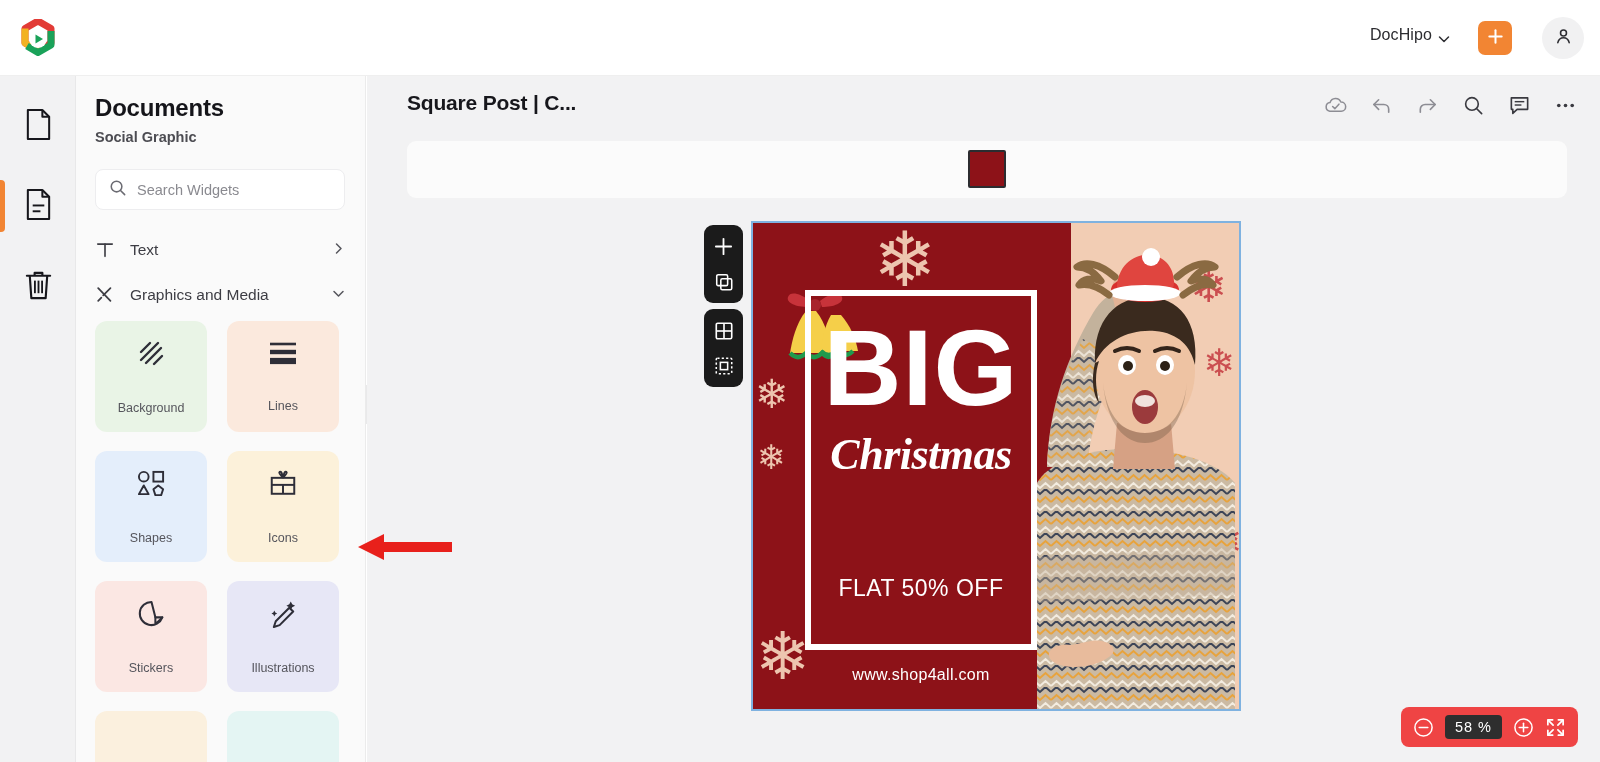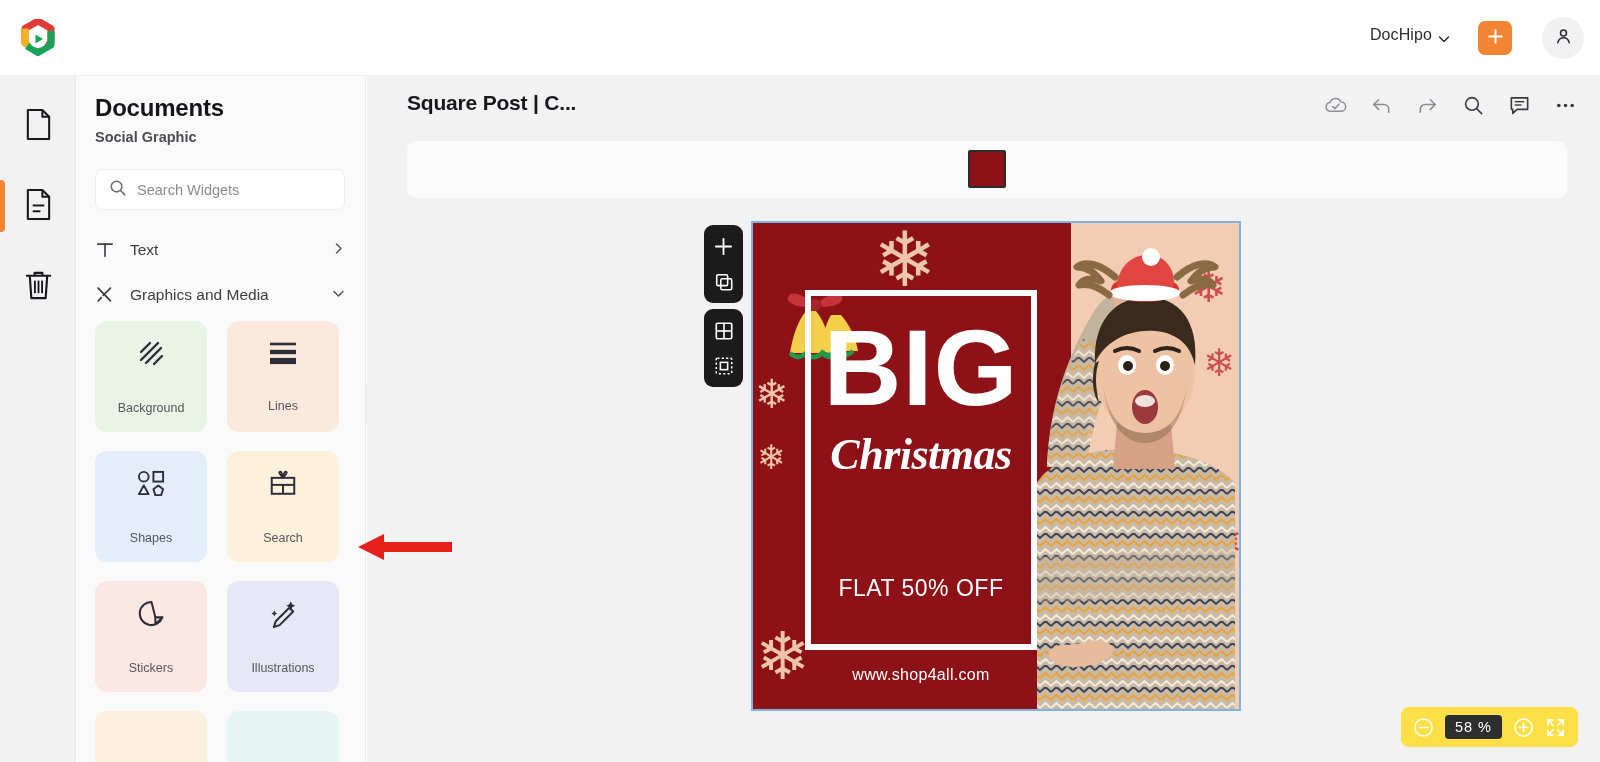--- a/index.html
+++ b/index.html
@@ -175,21 +175,21 @@
     top: 258px; font-size: 78px; font-weight: bold; letter-spacing: 2px; line-height: 80px;
   }
   #p-flat { top: 352px; font-size: 23px; letter-spacing: .5px; }
   #p-url { top: 443px; font-size: 16px; letter-spacing: .3px; }
 
   .person { position: absolute; right: 0; top: 24px; width: 210px; height: 462px; }
 
   
   .zoombar {
     position: absolute; right: 22px; bottom: 15px; height: 40px;
-    background: #fde047; border-radius: 8px; display: flex;
+    background: #ef4444; border-radius: 8px; display: flex;
     align-items: center; gap: 10px; padding: 0 12px;
   }
   .zoombar .zbtn { width: 22px; height: 22px; cursor: pointer; display: flex;
     align-items: center; justify-content: center; }
   .zoom-val {
     background: #2e2e2e; border-radius: 4px; padding: 4px 10px;
     color: #fff; font-size: 14.5px; letter-spacing: 1px; min-width: 56px; text-align: center;
   }
 
   
@@ -364,21 +364,21 @@
       <div class="tile" style="background:#fcf1da;">
         <span>
           <svg viewBox="0 0 32 32" width="30" height="30">
             <rect x="4" y="10.5" width="24" height="17" fill="none" stroke="#2e2e38" stroke-width="2.1"></rect>
             <line x1="4" y1="18" x2="28" y2="18" stroke="#2e2e38" stroke-width="2.1"></line>
             <line x1="16" y1="18" x2="16" y2="27.5" stroke="#2e2e38" stroke-width="2.1"></line>
             <path d="M16 10.5 C13 7 11 5 12.5 4 C14 3.1 15.3 6 16 10.5" fill="none" stroke="#2e2e38" stroke-width="2"></path>
             <path d="M16 10.5 C19 7 21 5 19.5 4 C18 3.1 16.7 6 16 10.5" fill="none" stroke="#2e2e38" stroke-width="2"></path>
           </svg>
         </span>
-        <span class="t-lbl">Search</span>
+        <span class="t-lbl">Icons</span>
       </div>
 
       <div class="tile" style="background:#fbe7e3;">
         <span>
           <svg viewBox="0 0 30 30" width="29" height="29">
             <path d="M15 3 A12 12 0 1 0 26.2 19 L19 26.2 L19 19 Z" fill="none" stroke="#2e2e38" stroke-width="2.1" stroke-linejoin="round"></path>
             <path d="M19 19 L26.2 19" stroke="#2e2e38" stroke-width="2.1" stroke-linecap="round"></path>
           </svg>
         </span>
         <span class="t-lbl">Stickers</span>

